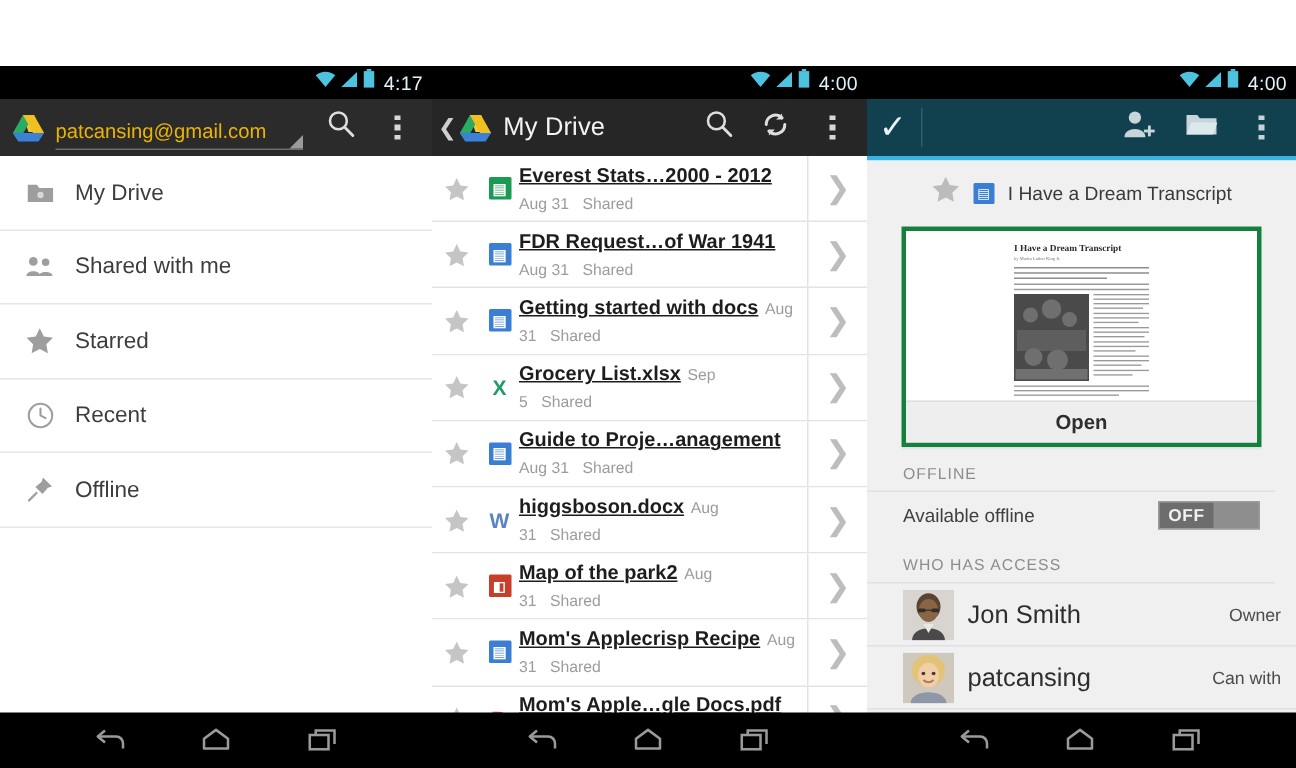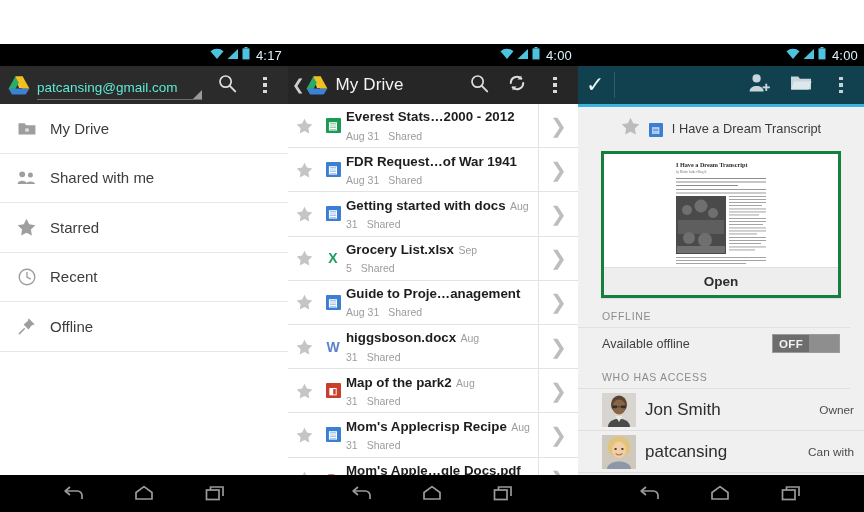--- a/index.html
+++ b/index.html
@@ -34,21 +34,21 @@
   .actionbar.teal { background:#11404f; padding-left:8px; }
   .ab-accent { height:3px; flex:0 0 3px; background:#39b4e0; }
 
   .drive-logo { width:22px; height:19px; flex:0 0 22px; margin:0 7px 0 4px; position:relative; }
   .drive-logo svg { display:block; }
 
   .account-chip {
     flex:1; height:30px; display:flex; align-items:flex-end; position:relative;
     border-bottom:1px solid #6d6d6d; margin-right:6px;
   }
-  .account-chip .txt { color:#5eead4; font-size:13.5px; padding-bottom:4px; }
+  .account-chip .txt { color:#eab308; font-size:13.5px; padding-bottom:4px; }
   .account-chip .caret {
     position:absolute; right:0; bottom:0;
     width:0;height:0;border-left:9px solid transparent;border-bottom:9px solid #9a9a9a;
   }
 
   .ab-title { color:#f4f4f4; font-size:17px; flex:1; padding-left:2px; letter-spacing:.1px;}
   .backchev { color:#cfcfcf; font-size:15px; margin-right:1px; }
 
   .ab-btn { width:38px; height:38px; display:flex; align-items:center; justify-content:center; }
   .ab-btn.wide { width:42px; }
@@ -72,21 +72,21 @@
   .filelist { flex:1; background:#fff; overflow:hidden; }
   .file-row {
     height:44.2px; display:flex; align-items:center;
     border-bottom:1px solid #e3e3e3; background:#fff;
   }
   .f-star { width:32px; display:flex; align-items:center; justify-content:center; flex:0 0 32px; }
   .f-type { width:26px; flex:0 0 26px; display:flex; align-items:center; justify-content:center; }
   .f-mid { flex:1; min-width:0; padding-right:4px; }
   .f-name {
     font-size:13.3px; font-weight:bold; color:#1d1d1d;
-    white-space:nowrap; overflow:hidden; text-overflow:clip; line-height:1.22;
+    white-space:nowrap; overflow:hidden; text-overflow:clip; line-height:1.22;text-decoration:underline;
   }
   .f-sub { font-size:10.5px; color:#9c9c9c; margin-top:1px; }
   .f-sub span { margin-right:9px; }
   .f-go {
     width:40px; flex:0 0 40px; border-left:1px solid #e3e3e3;
     height:100%; display:flex; align-items:center; justify-content:center;
   }
   .chevr { color:#bdbdbd; font-size:20px; font-weight:300; line-height:1; }
 
   .ic-box { width:15px;height:15px;border-radius:1px;display:flex;align-items:center;justify-content:center; }

